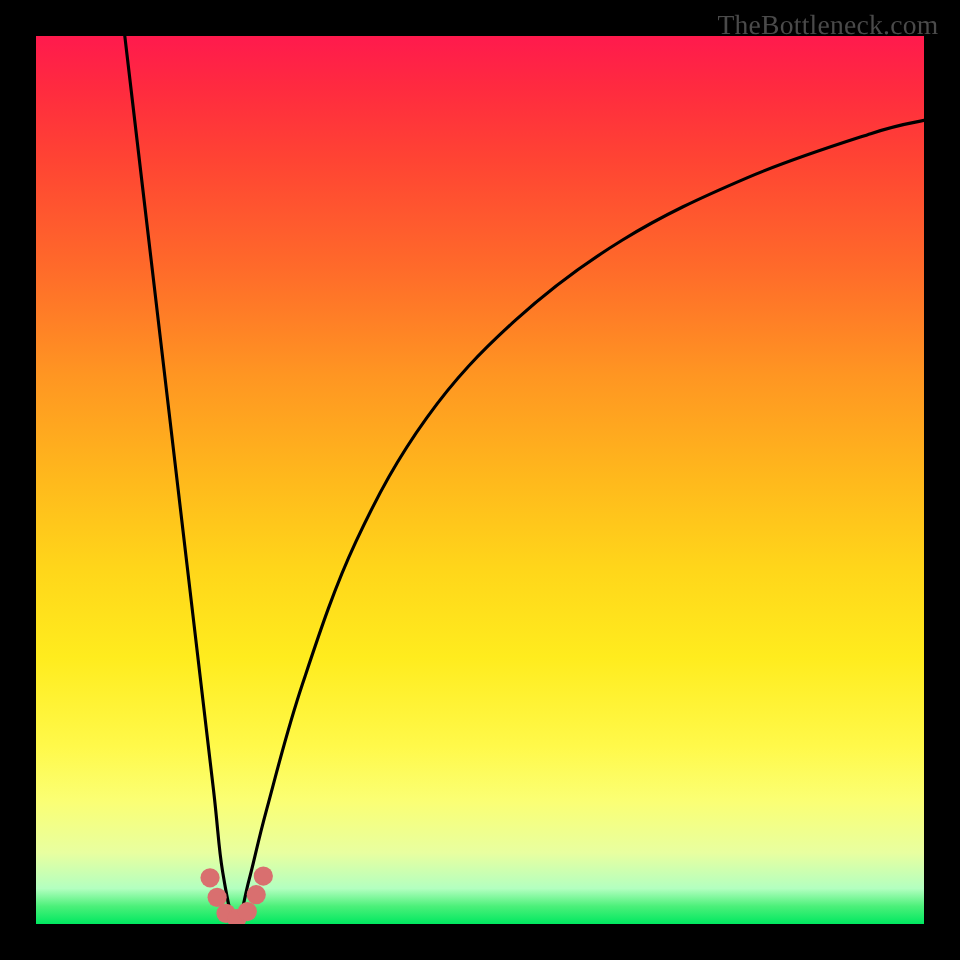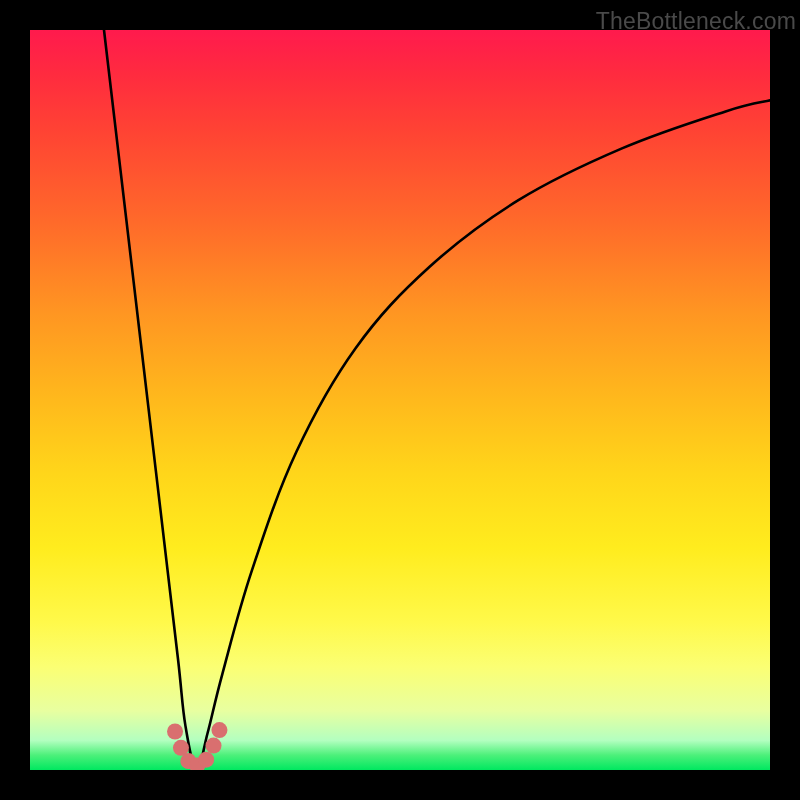--- a/index.html
+++ b/index.html
@@ -48,26 +48,27 @@
       #00e860 100%
     );
   }
   .curve {
     position: absolute;
     inset: 0;
   }
   .watermark {
     position: absolute;
     top: 8px;
-    right: 4px;
+    right: 18px;
     color: #4a4a4a;
     font-size: 23px;
     font-weight: 400;
     letter-spacing: 0.2px;
     white-space: nowrap;
+    font-family: Liberation Serif, serif;
   }
 </style>
 </head>
 <body>
 
 <div class="frame">
   <div class="plot">
     <div class="gradient"></div>
     <svg class="curve" viewBox="0 0 740 740" preserveAspectRatio="none">
       <path id="curve-path" fill="none" stroke="#000000" stroke-width="2.6" stroke-linejoin="round" stroke-linecap="round" d="M 74.00 0.00 C 76.66 22.64, 83.47 80.51, 88.80 125.80 C 94.13 171.09, 98.27 206.31, 103.60 251.60 C 108.93 296.89, 113.07 332.11, 118.40 377.40 C 123.73 422.69, 127.87 457.91, 133.20 503.20 C 138.53 548.49, 144.00 594.37, 148.00 629.00 C 152.00 663.63, 152.07 675.62, 155.40 695.60 C 158.73 715.58, 162.50 738.67, 166.50 740.00 C 170.50 741.33, 172.94 720.32, 177.60 703.00 C 182.26 685.68, 184.41 673.10, 192.40 643.80 C 200.39 614.50, 208.68 580.16, 222.00 540.20 C 235.32 500.24, 247.75 461.76, 266.40 421.80 C 285.05 381.84, 301.62 351.50, 325.60 318.20 C 349.58 284.90, 370.30 263.44, 399.60 236.80 C 428.90 210.16, 453.77 191.51, 488.40 170.20 C 523.03 148.89, 554.70 134.38, 592.00 118.40 C 629.30 102.42, 668.96 90.06, 695.60 81.40 C 722.24 72.74, 732.01 72.30, 740.00 70.30"></path>

